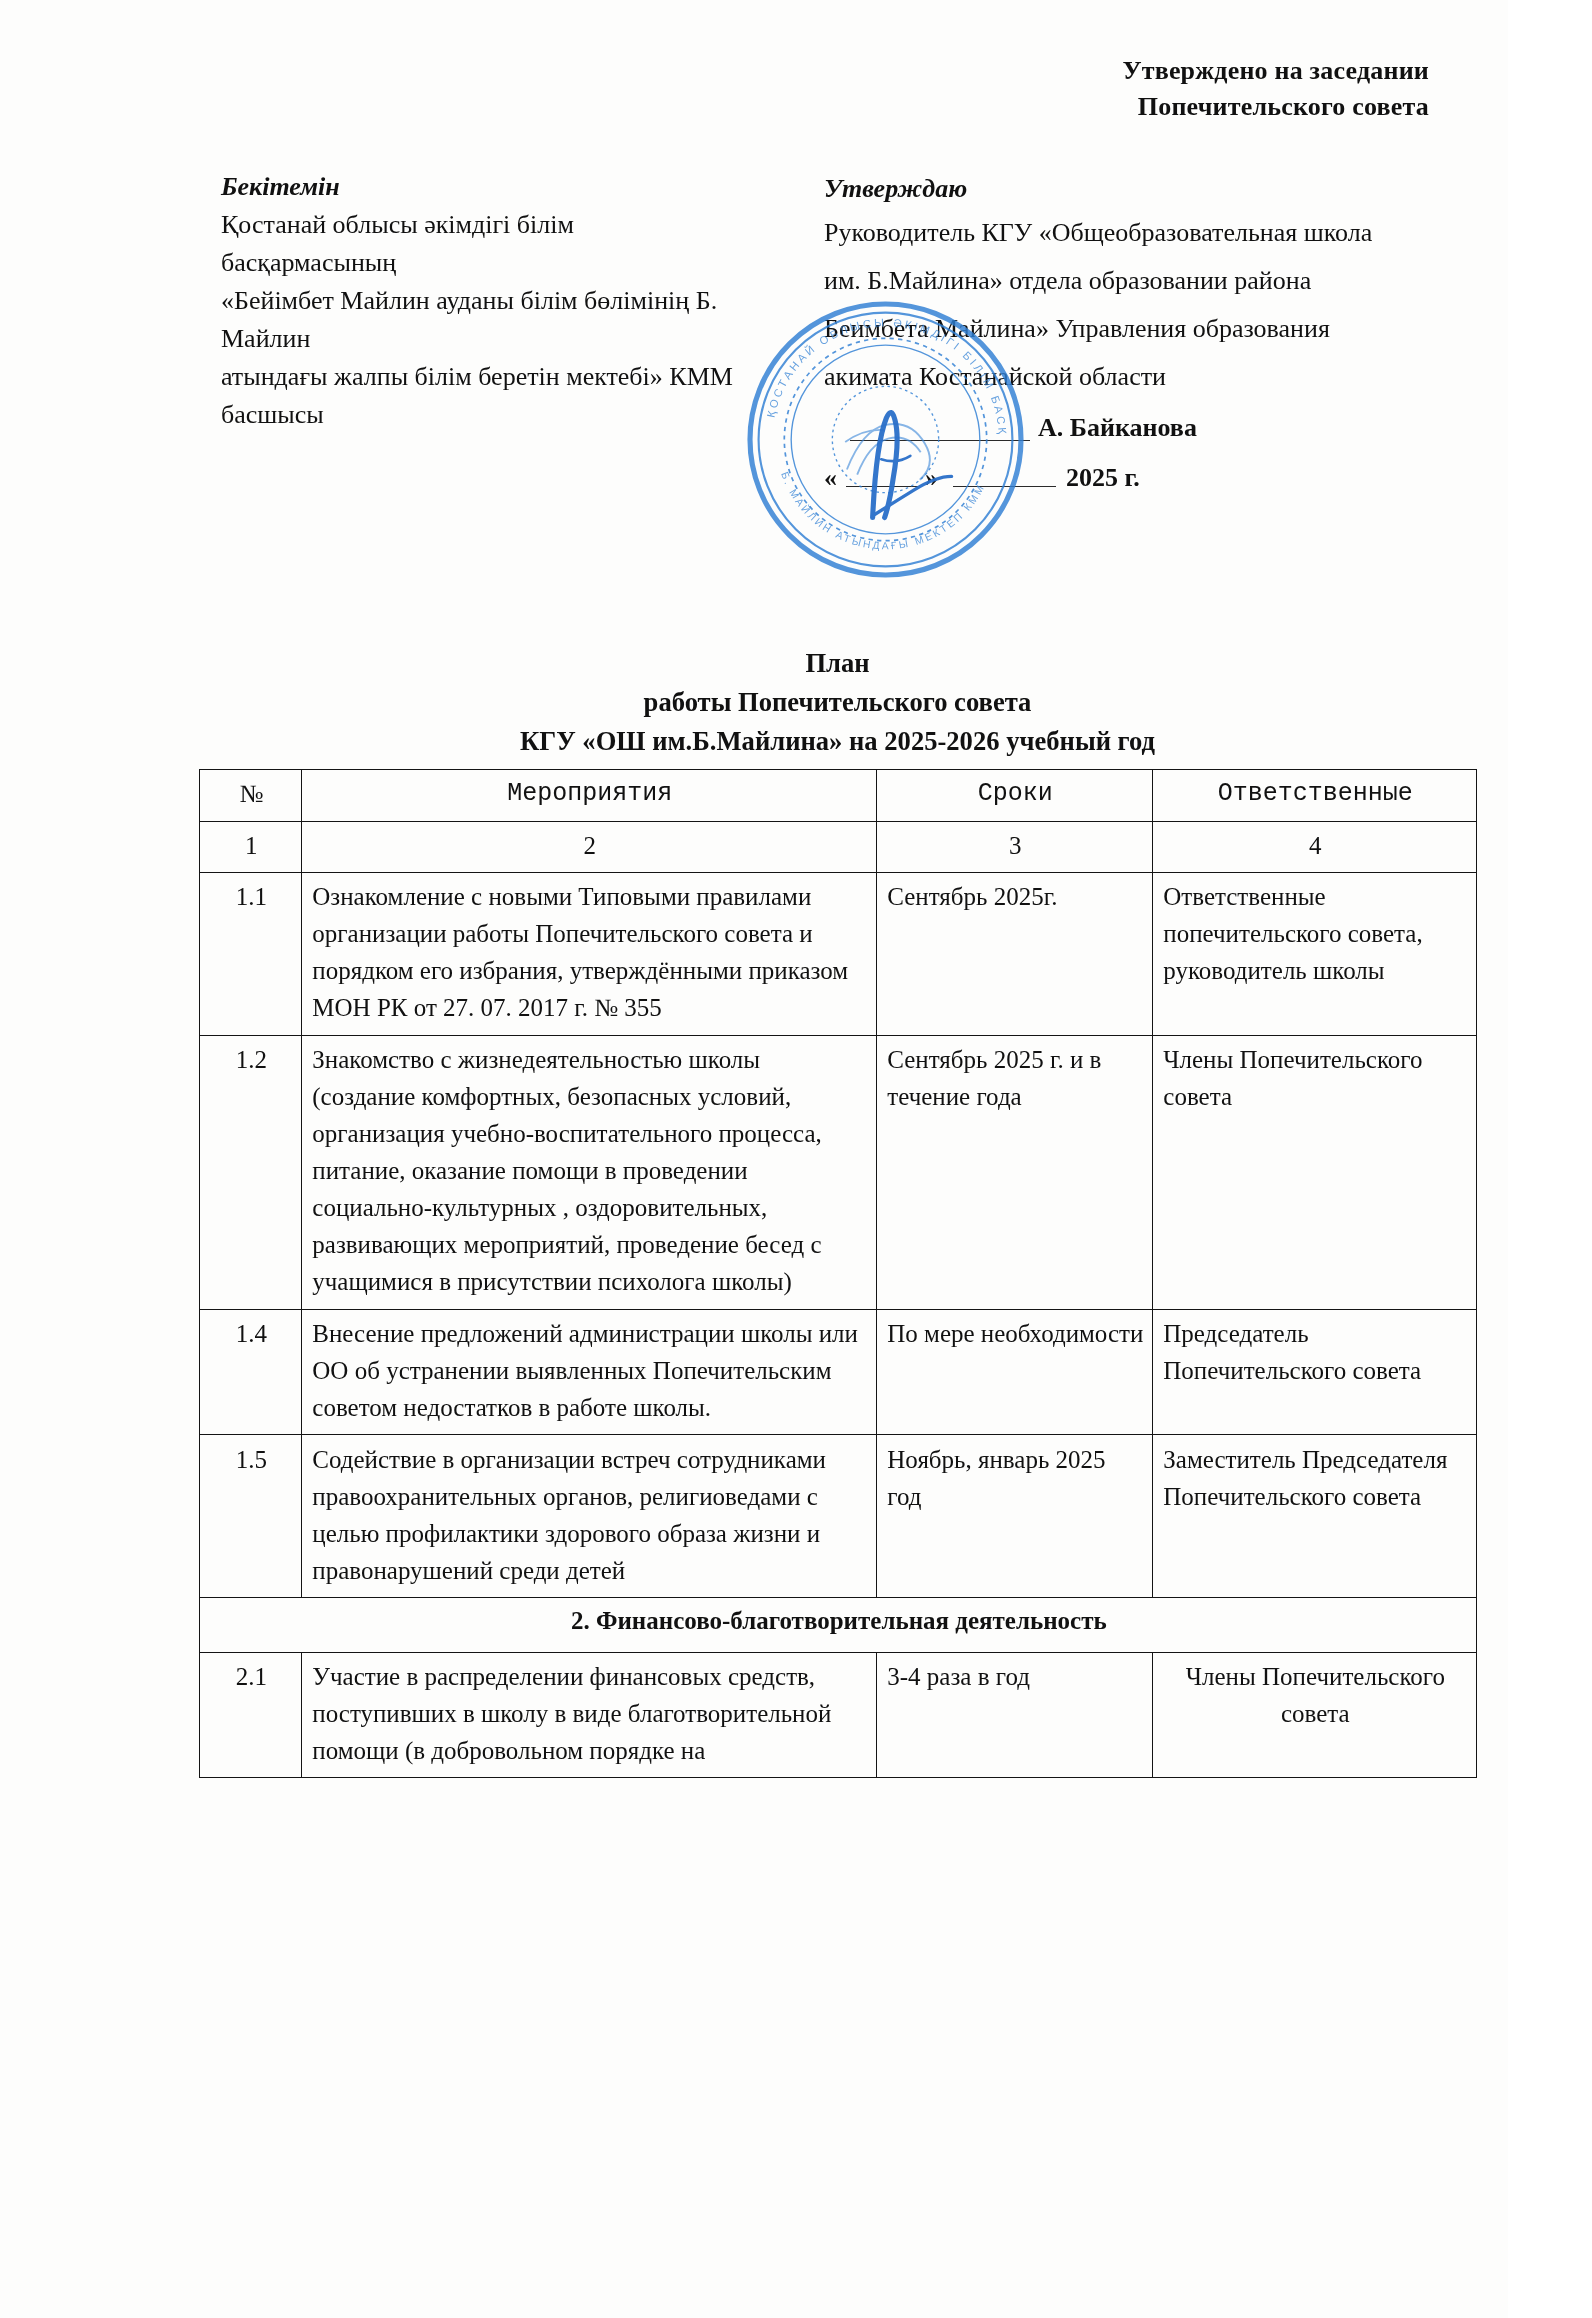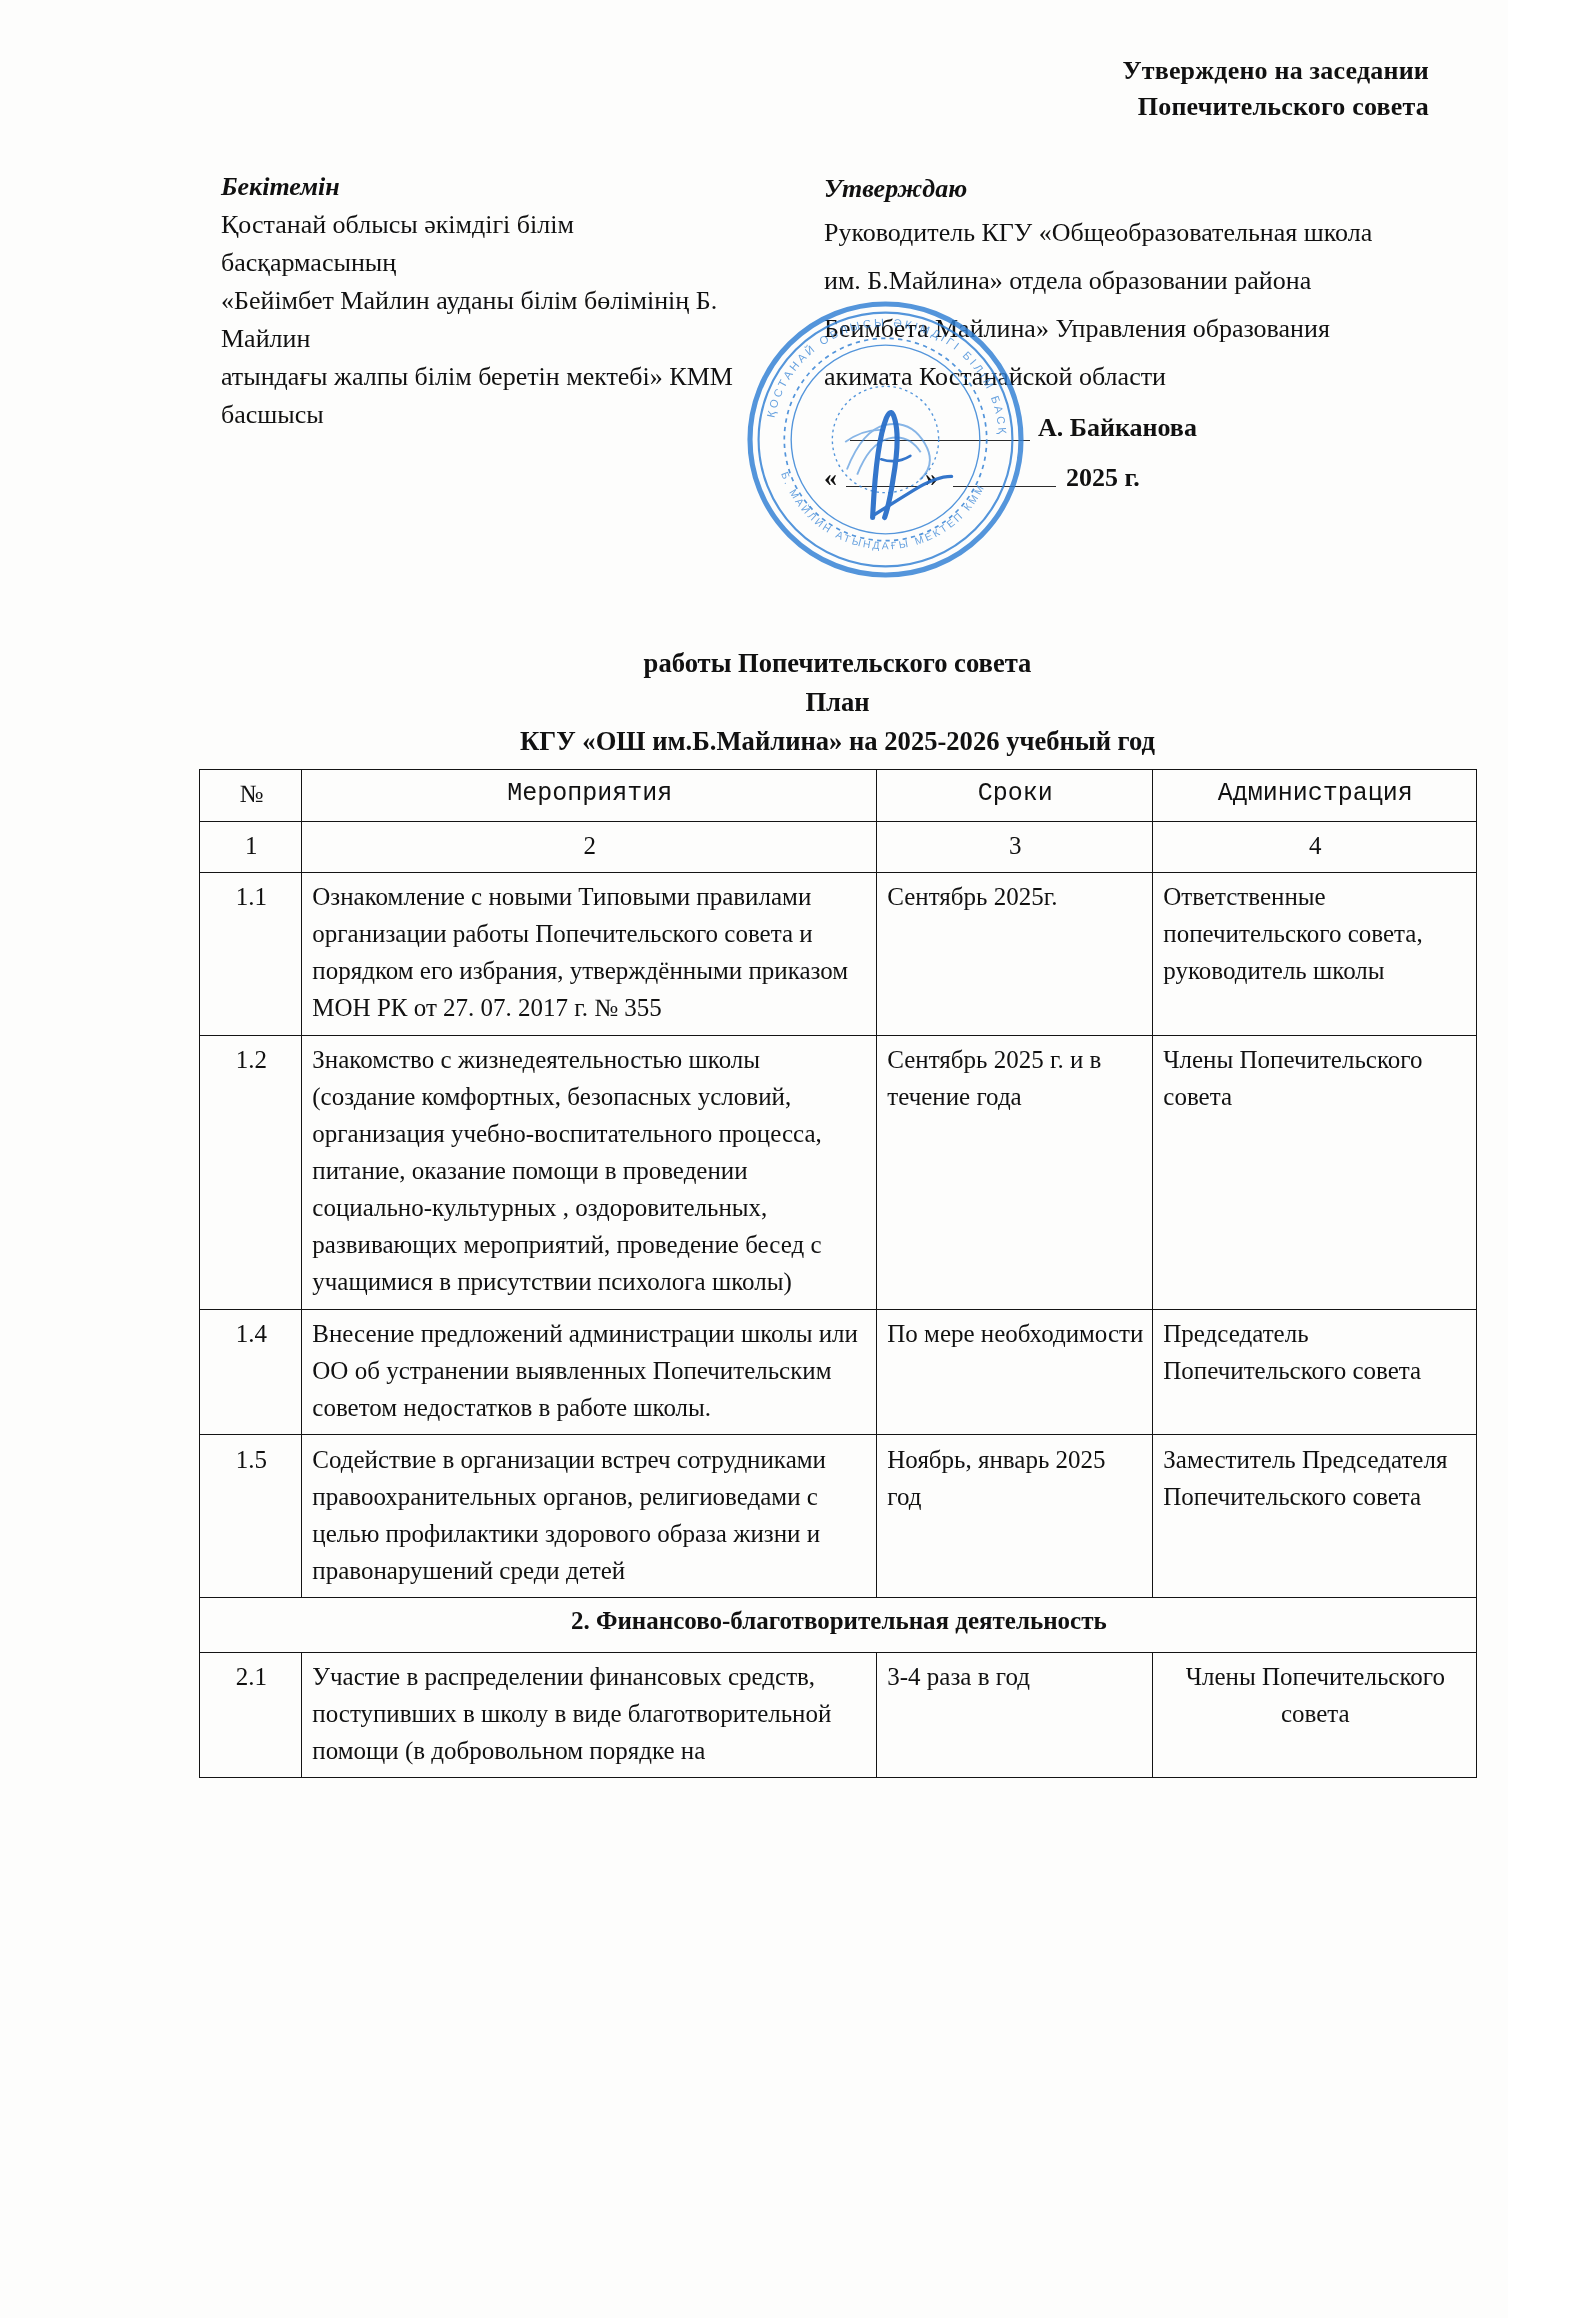--- a/index.html
+++ b/index.html
@@ -222,38 +222,38 @@
 
       <g stroke="#2a6fc9" fill="none" stroke-linecap="round" opacity="0.95">
         <path d="M150 256 q4 -86 16 -116 q6 -14 10 2 q6 22 -2 68 q-4 28 -10 46" stroke-width="6"></path>
         <path d="M150 254 q22 -14 48 -30 q26 -16 44 -16" stroke-width="4"></path>
         <path d="M160 188 q18 6 34 -4" stroke-width="3"></path>
       </g>
     </svg>
   </div>
 
   <div class="doc-title">
+    <div>План</div>
     <div>работы Попечительского совета</div>
-    <div>План</div>
     <div>КГУ «ОШ им.Б.Майлина» на 2025-2026 учебный год</div>
   </div>
 
   <table class="plan">
     <colgroup>
       <col class="c-num">
         <col class="c-act">
         <col class="c-term">
         <col class="c-resp">
     </colgroup>
     <thead>
       <tr>
         <th class="num">№</th>
         <th class="hcenter">Мероприятия</th>
         <th class="hcenter">Сроки</th>
-        <th class="hcenter">Администрация</th>
+        <th class="hcenter">Ответственные</th>
       </tr>
       <tr>
         <td class="numrow">1</td>
         <td class="center">2</td>
         <td class="center">3</td>
         <td class="center">4</td>
       </tr>
     </thead>
     <tbody>
       <tr>

